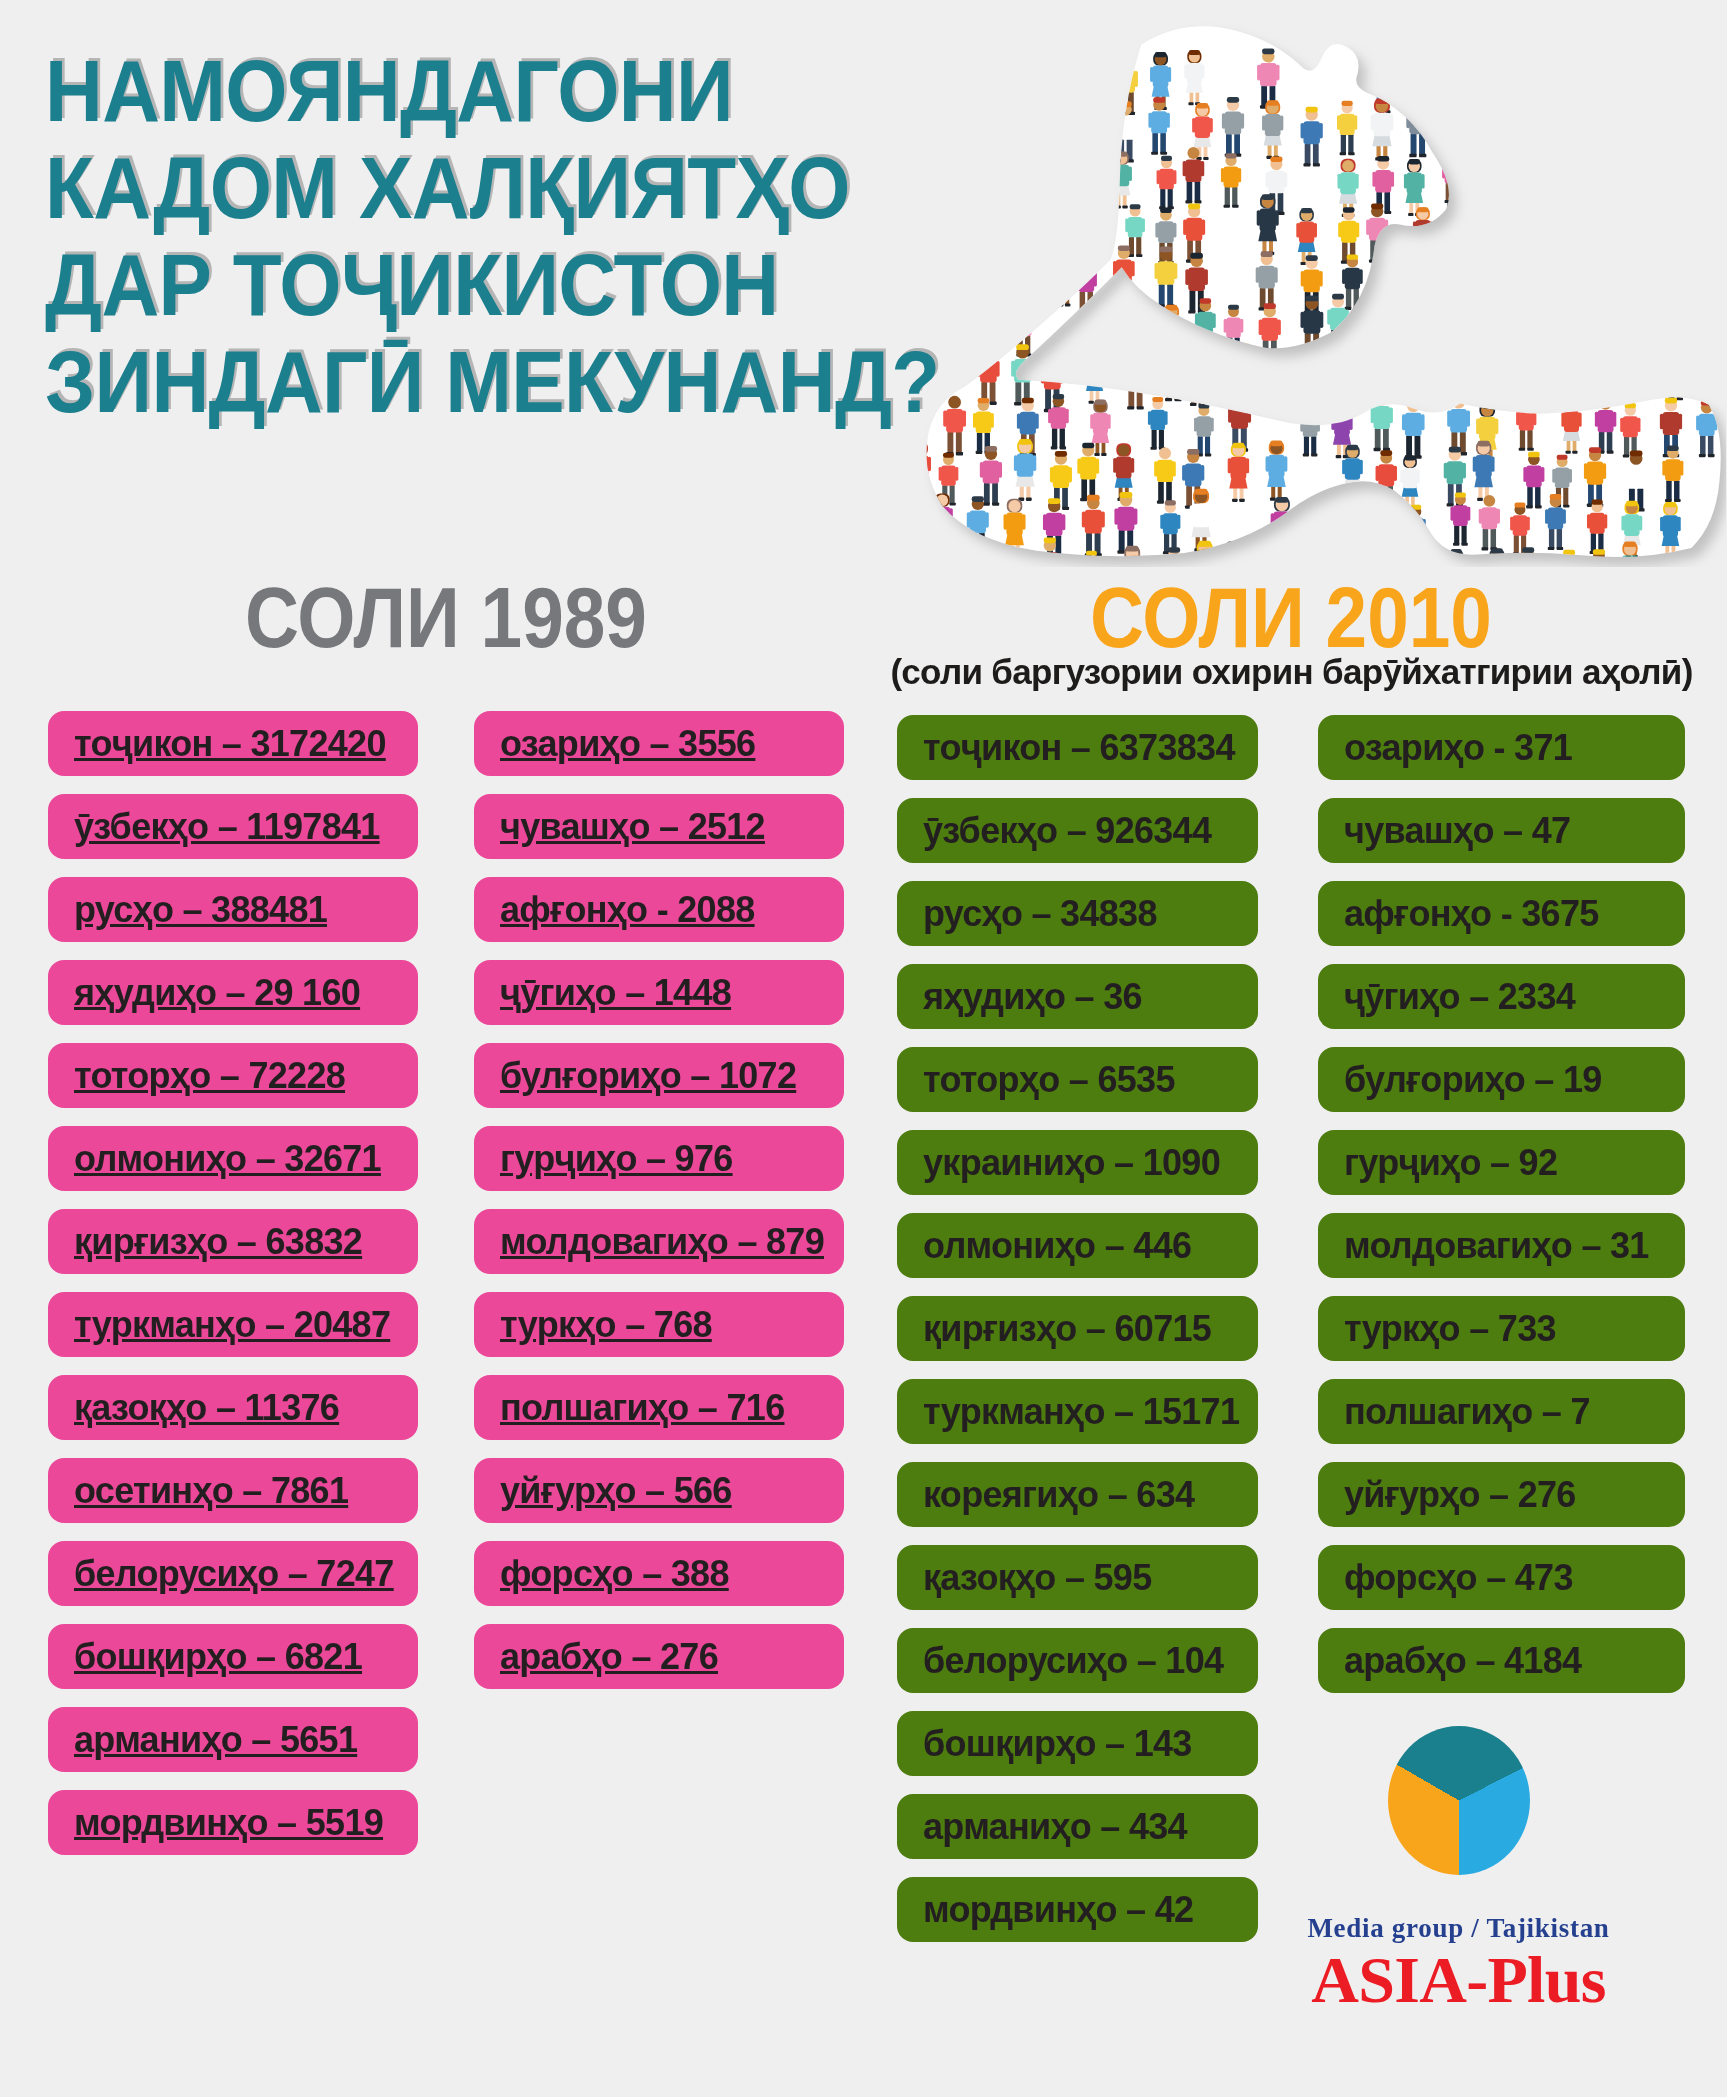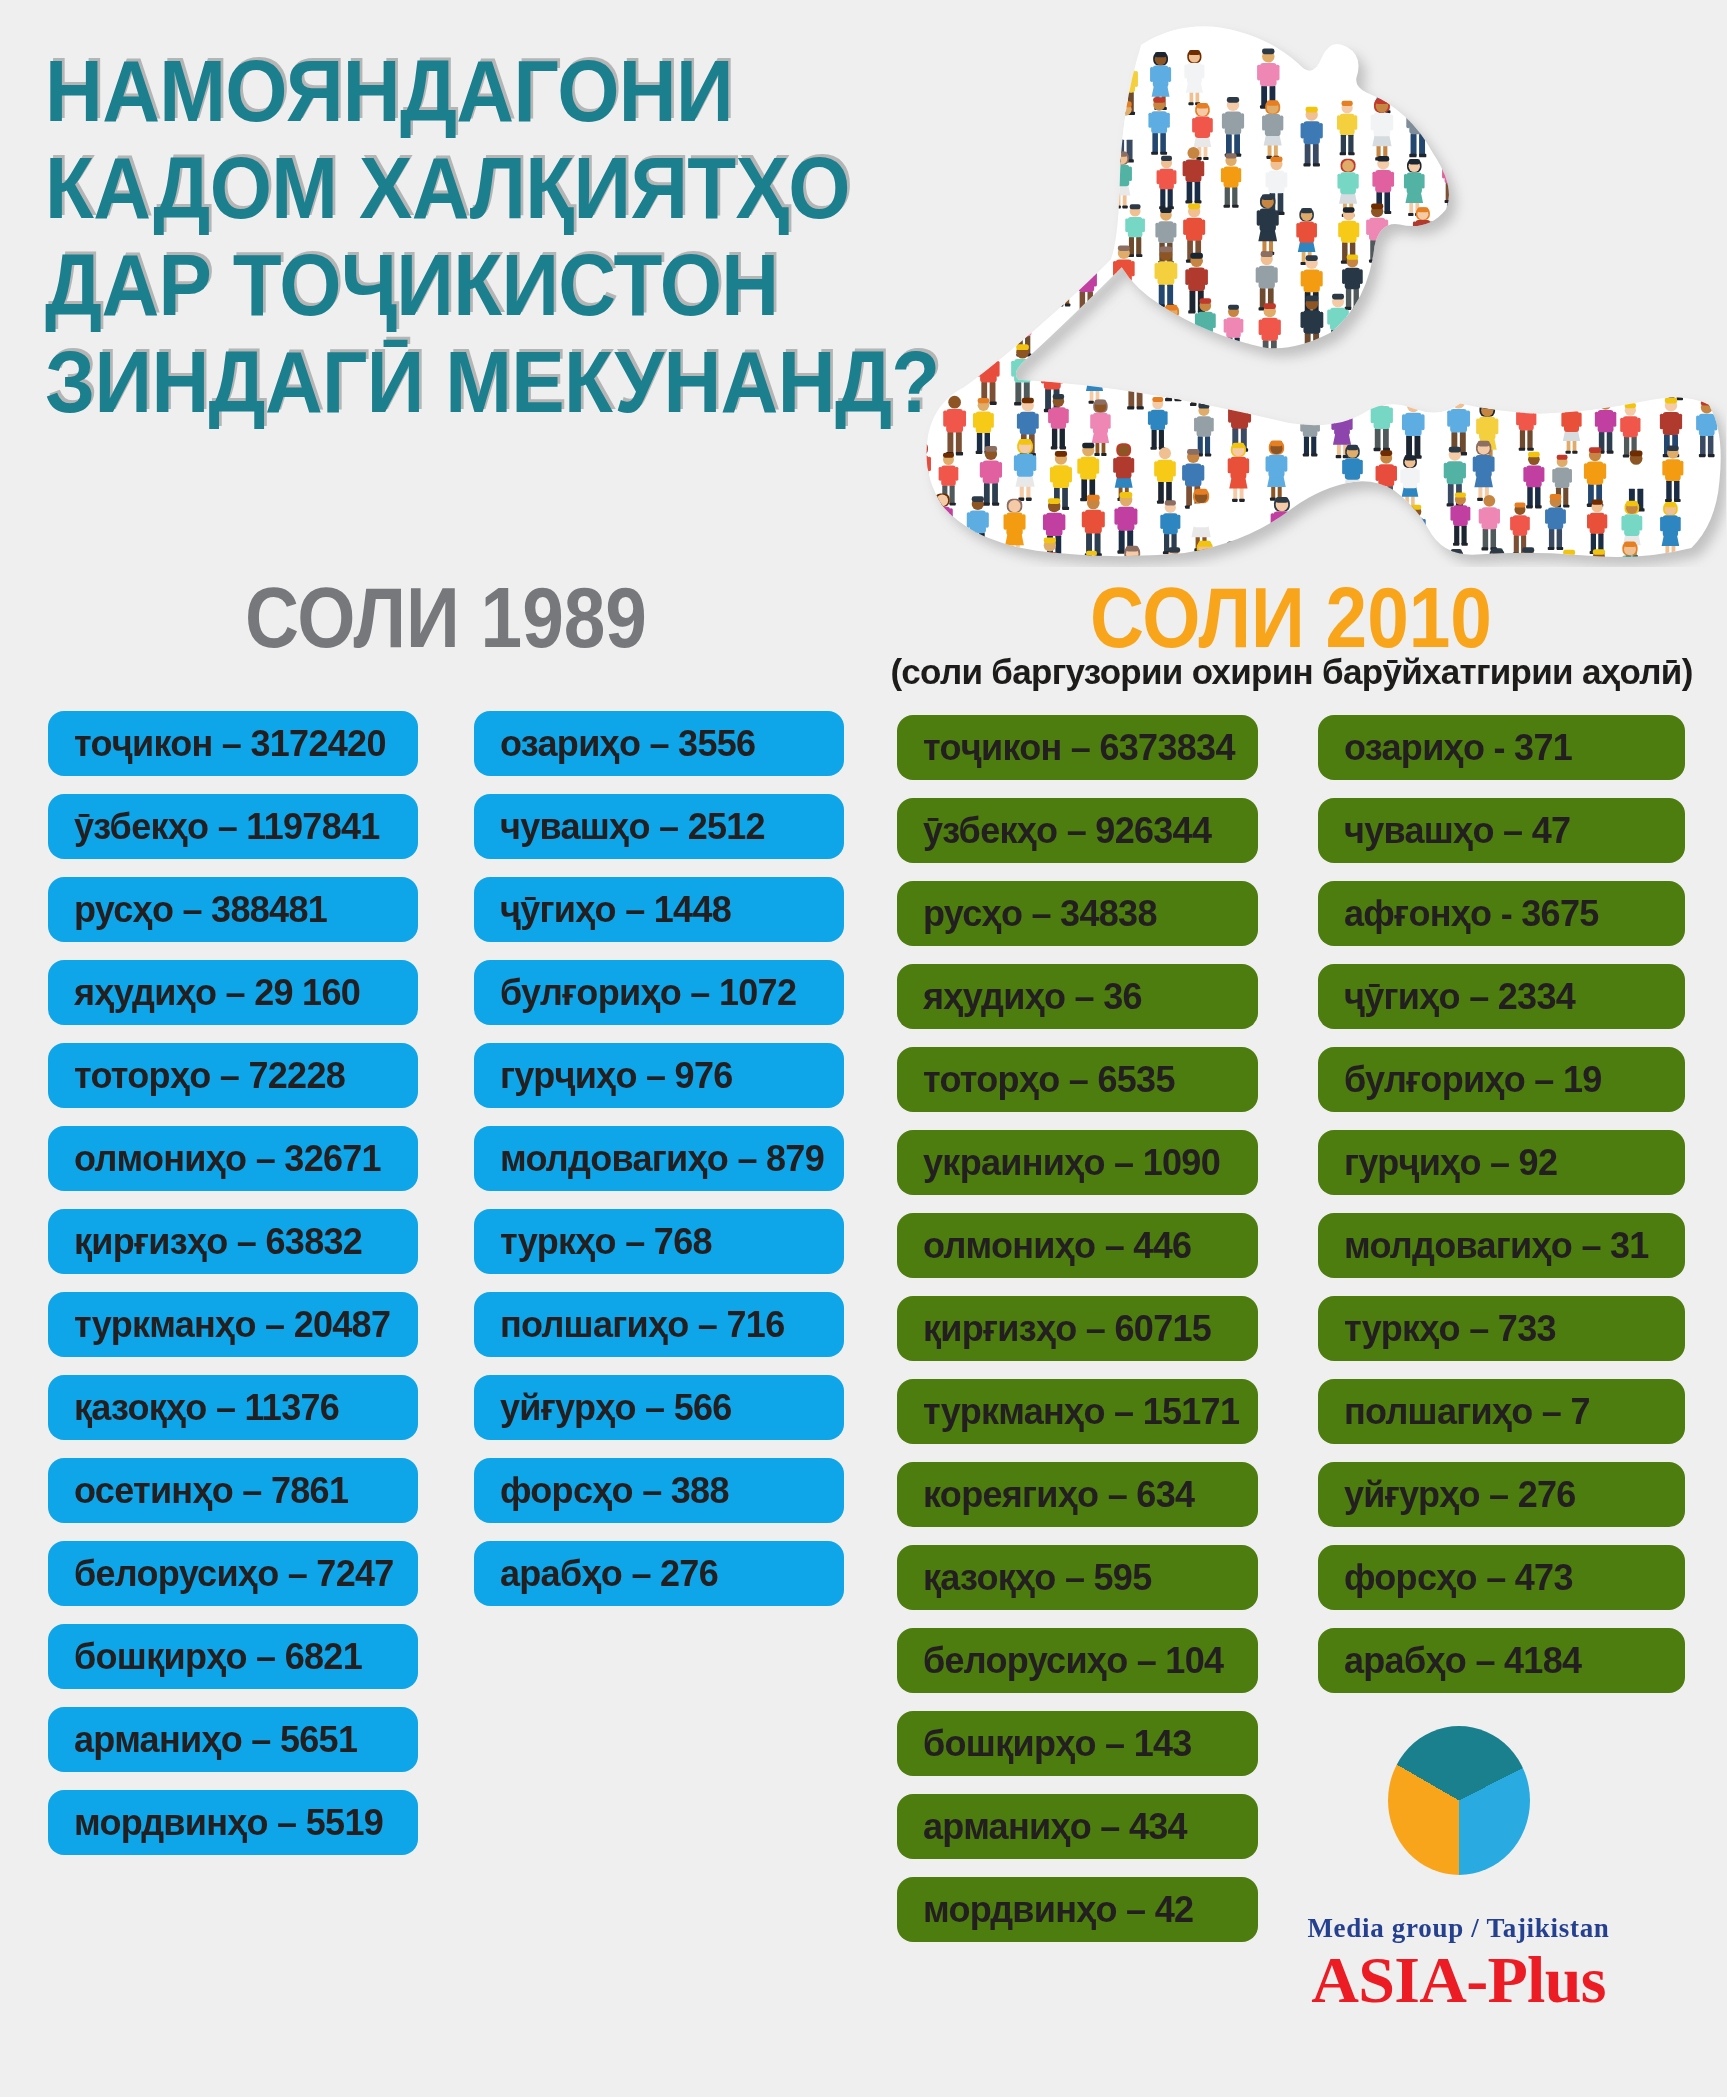--- a/index.html
+++ b/index.html
@@ -40,21 +40,21 @@
   .col-1989b{left:474px;top:711px;width:370px;}
   .col-2010a{left:897px;top:715px;width:361px;}
   .col-2010b{left:1318px;top:715px;width:367px;}
   .pill{
     height:65px;border-radius:16px;margin-bottom:18px;
     display:flex;align-items:center;
     padding-left:26px;box-sizing:border-box;
     font-weight:bold;font-size:36px;letter-spacing:-0.7px;
     white-space:nowrap;
   }
-  .gray .pill{background:#0ea5e9;}
+  .gray .pill{background:#ec4899;text-decoration:underline;}
   .orange .pill{background:#4d7c0f;}
   
   .logo{position:absolute;left:1285px;top:1726px;width:347px;text-align:center;}
   .pie{
     width:142px;height:149px;border-radius:50%;margin:0 auto;
     background:conic-gradient(from 0deg,
       #1b808d 0deg 63deg,
       #29abe2 63deg 180deg,
       #f9a51c 180deg 300deg,
       #1b808d 300deg 360deg);
@@ -2741,20 +2741,23 @@
     </div>
   </div>
 <div class="col gray col-1989b">
     <div class="pill">
       <span>озариҳо – 3556</span>
     </div>
     <div class="pill">
       <span>чувашҳо – 2512</span>
     </div>
     <div class="pill">
+      <span>афғонҳо - 2088</span>
+    </div>
+    <div class="pill">
       <span>ҷӯгиҳо – 1448</span>
     </div>
     <div class="pill">
       <span>булғориҳо – 1072</span>
     </div>
     <div class="pill">
       <span>гурҷиҳо – 976</span>
     </div>
     <div class="pill">
       <span>молдовагиҳо – 879</span>

